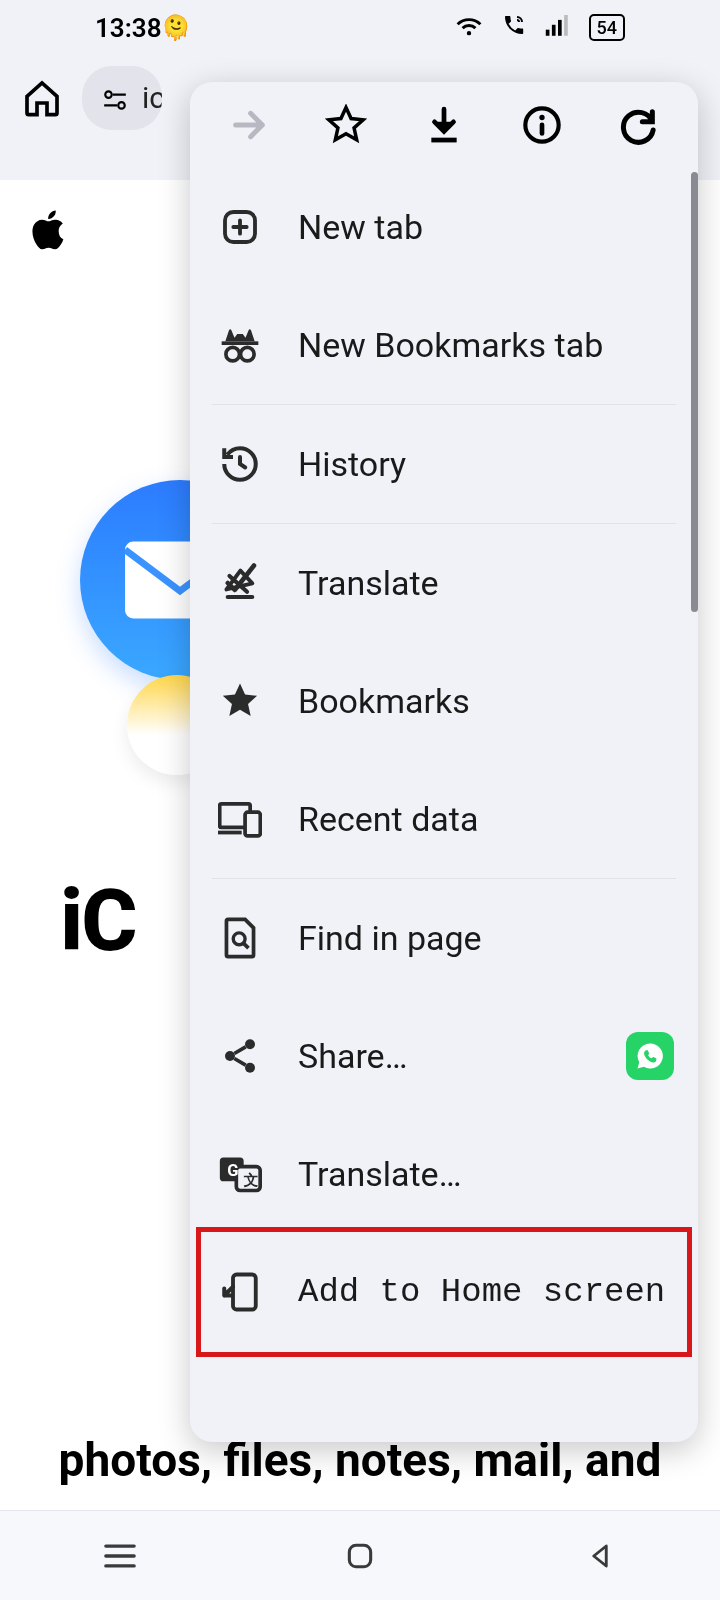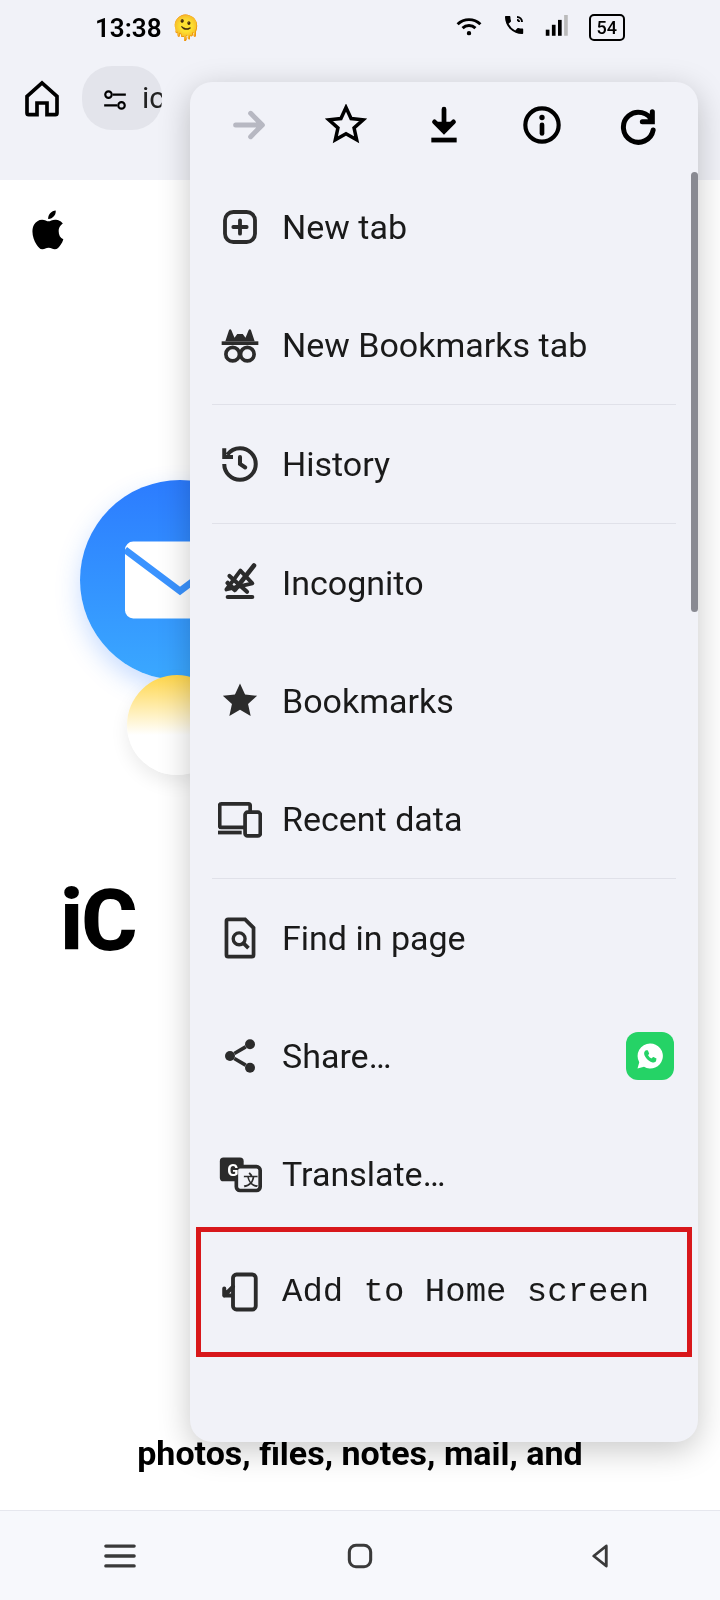--- a/index.html
+++ b/index.html
@@ -16,21 +16,21 @@
     .status-bar {
       height: 55px;
       display: flex;
       justify-content: space-between;
       align-items: center;
       padding: 0 95px 0 95px;
       font-size: 26px;
       font-weight: 600;
       color: #000;
     }
-    .status-left { display: flex; align-items: center; gap: 10px; }
+    .status-left { display: flex; align-items: center; }
     .status-right { display: flex; align-items: center; gap: 18px; }
     .emoji { font-size: 24px; }
     .battery-box {
       border: 2px solid #000;
       border-radius: 5px;
       padding: 1px 6px;
       font-size: 18px;
       font-weight: 500;
     }
 
@@ -128,21 +128,21 @@
       font-weight: 700;
       text-align: center;
       line-height: 1.25;
       color: #000;
     }
     .hero-sub2 {
       position: absolute;
       left: 35px;
       top: 1432px;
       right: 35px;
-      font-size: 34px;
+      font-size: 46px;
       font-weight: 700;
       text-align: center;
       line-height: 1.25;
       color: #000;
     }
 
     
     .menu-panel {
       position: absolute;
       top: 82px;
@@ -168,21 +168,21 @@
     .menu-scroll {
       flex: 1;
       overflow: hidden;
       padding: 0 14px 0 14px;
     }
     .menu-item {
       display: flex;
       align-items: center;
       height: 118px;
       padding: 0 10px 0 14px;
-      gap: 20px;
+      gap: 36px;
       font-size: 34px;
       color: #1a1a1a;
       position: relative;
     }
     .menu-item .mi-icon { width: 44px; height: 44px; flex: 0 0 44px; display:flex; align-items:center; justify-content:center; }
     .menu-item .mi-label { flex: 1; }
     .menu-item .mi-trailing { flex: 0 0 auto; }
     .menu-divider {
       height: 1px;
       background: #e0e1e9;
@@ -382,21 +382,21 @@
             <path d="M6 8l10 9M5 20h14" stroke="#2b2b2b" stroke-width="2.4" stroke-linecap="round"></path>
             <path d="M20 6l-14 11 0 0" fill="none"></path>
             <path fill="#2b2b2b" d="M19 4L5 15l3 3L19 4z" opacity="0"></path>
             <polyline points="4,14 11,6 20,15" fill="none" stroke="#2b2b2b" stroke-width="0"></polyline>
             <path d="M4 14L20 5" stroke="none"></path>
             <path d="M20 6L6 16" stroke="none"></path>
             <polyline points="5,14 19,6" stroke="none"></polyline>
             <path d="M5 15l4 4 11-14" fill="none" stroke="#2b2b2b" stroke-width="2.6" stroke-linecap="round" stroke-linejoin="round" transform="translate(0 -3)"></path>
           </svg>
       </span>
-      <span class="mi-label">Incognito</span>
+      <span class="mi-label">Translate</span>
     </div>
 
     <div class="menu-item">
       <span class="mi-icon">
         <svg width="42" height="42" viewBox="0 0 24 24">
             <path fill="#2b2b2b" d="M12 2l2.9 6.3 6.9.7-5.2 4.7 1.5 6.8L12 17l-6.1 3.5 1.5-6.8L2.2 9l6.9-.7L12 2z"></path>
           </svg>
       </span>
       <span class="mi-label">Bookmarks</span>
     </div>

